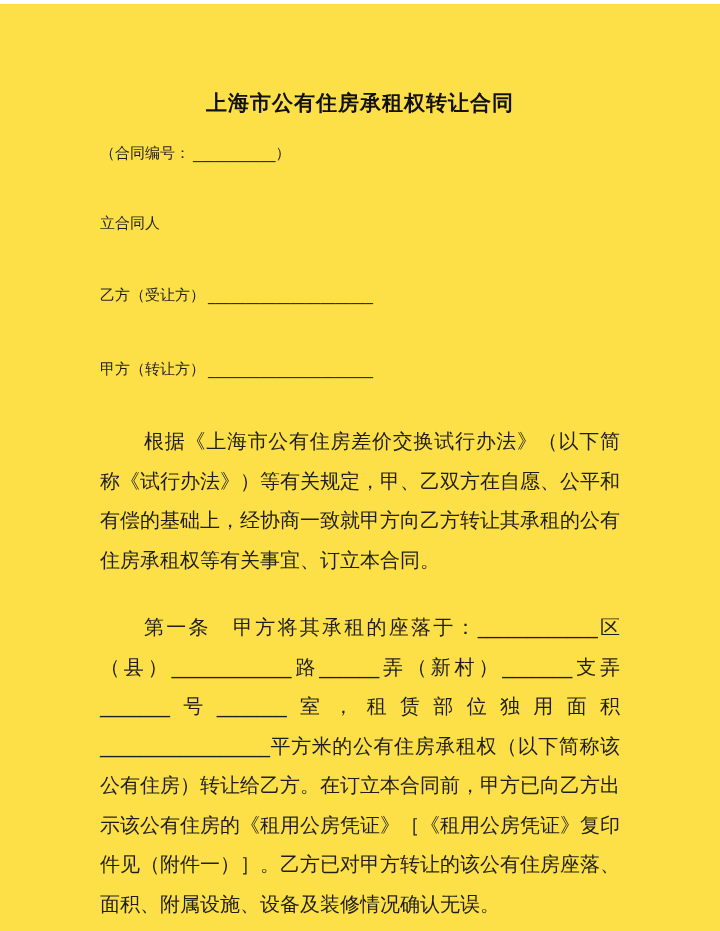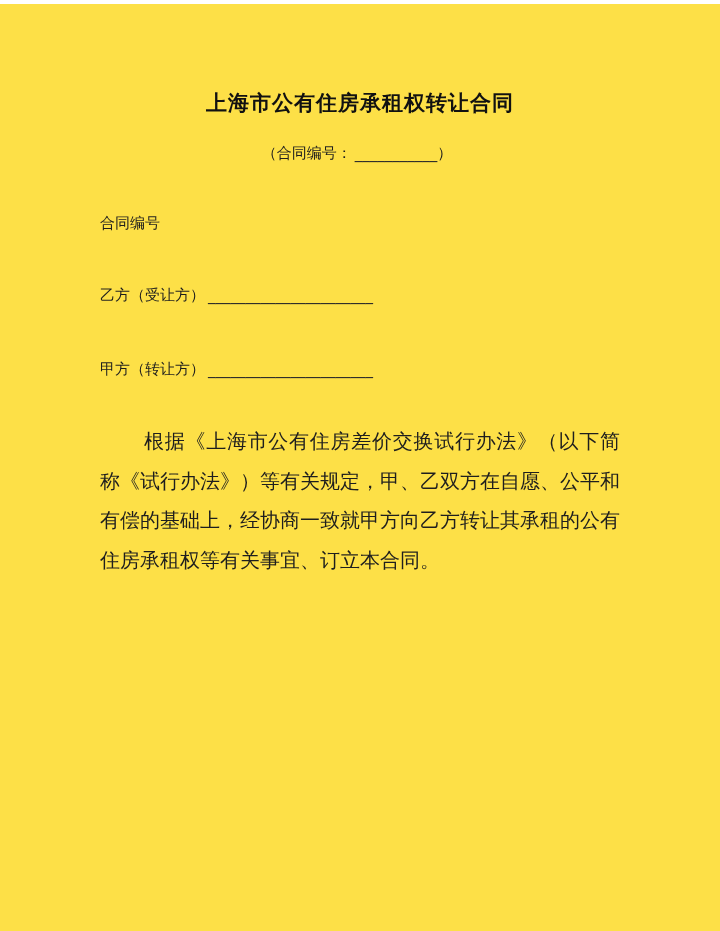--- a/index.html
+++ b/index.html
@@ -25,21 +25,21 @@
     font-weight: bold;
     text-align: center;
     letter-spacing: 1px;
     line-height: 25px;
     color: #111111;
   }
   .contract-no {
     margin-top: 28px;
     font-size: 15px;
     line-height: 19px;
-    text-align: center;
+    text-align: left;
     padding-right: 6px;
     white-space: nowrap;
   }
   .line {
     font-size: 15px;
     line-height: 19px;
     white-space: nowrap;
   }
   .parties-intro { margin-top: 51px; }
   .party-line    { }
@@ -63,22 +63,23 @@
 </style>
 </head>
 <body>
 
 <div class="page">
 
   <h1 class="title">上海市公有住房承租权转让合同</h1>
 
   <div class="contract-no"><span>（合同编号：</span><span class="blank">___________</span><span>）</span></div>
 
-  <div class="line parties-intro">合同编号</div>
+  <div class="line parties-intro">立合同人</div>
 
   <div class="line party-line party-b"><span>乙方（受让方）</span><span class="blank">______________________</span></div>
 
   <div class="line party-line party-a"><span>甲方（转让方）</span><span class="blank">______________________</span></div>
 
   <p class="para preamble">根据《上海市公有住房差价交换试行办法》（以下简称《试行办法》）等有关规定，甲、乙双方在自愿、公平和有偿的基础上，经协商一致就甲方向乙方转让其承租的公有住房承租权等有关事宜、订立本合同。</p>
 
+  <p class="para clause-one">第一条　甲方将其承租的座落于：____________区（县）____________路______弄（新村）_______支弄_______号_______室，租赁部位独用面积_________________平方米的公有住房承租权（以下简称该公有住房）转让给乙方。在订立本合同前，甲方已向乙方出示该公有住房的《租用公房凭证》［《租用公房凭证》复印件见（附件一）］。乙方已对甲方转让的该公有住房座落、面积、附属设施、设备及装修情况确认无误。</p>
 
 </div>
 
 </body></html>

